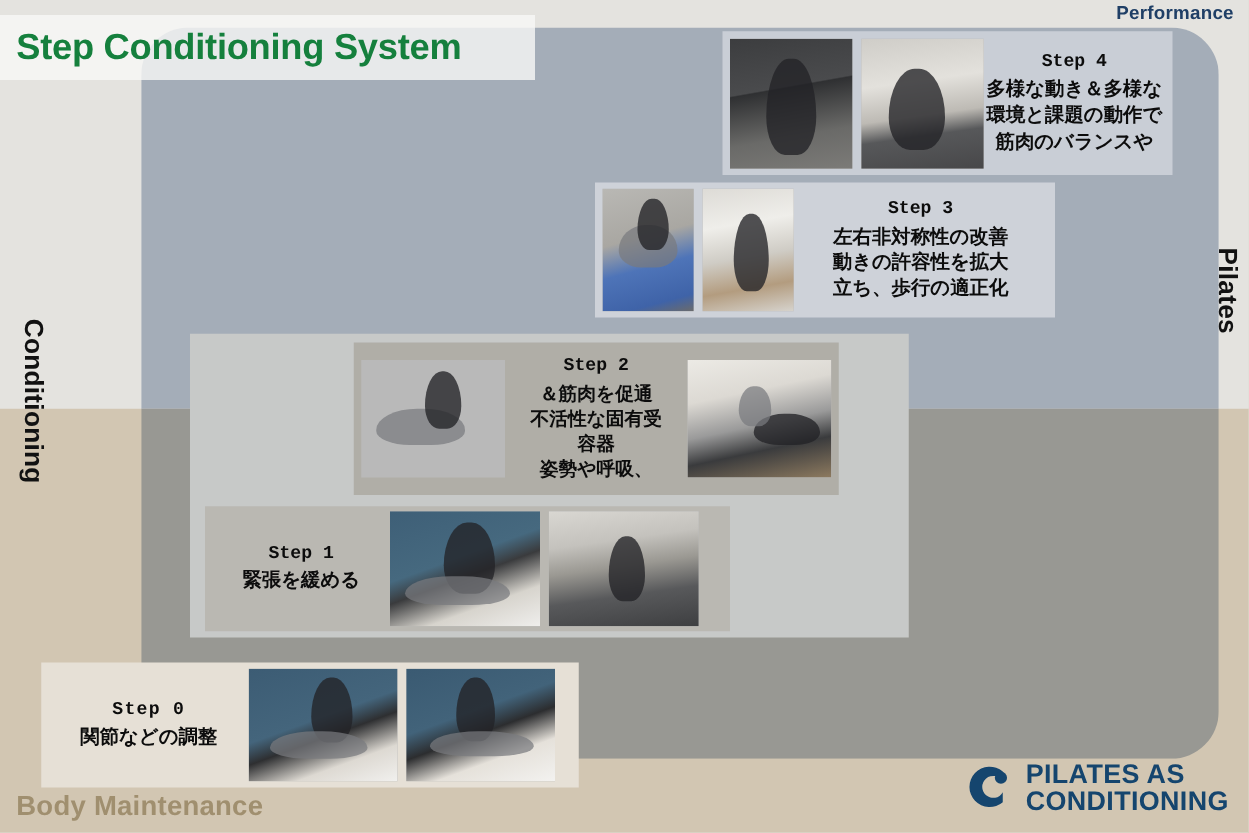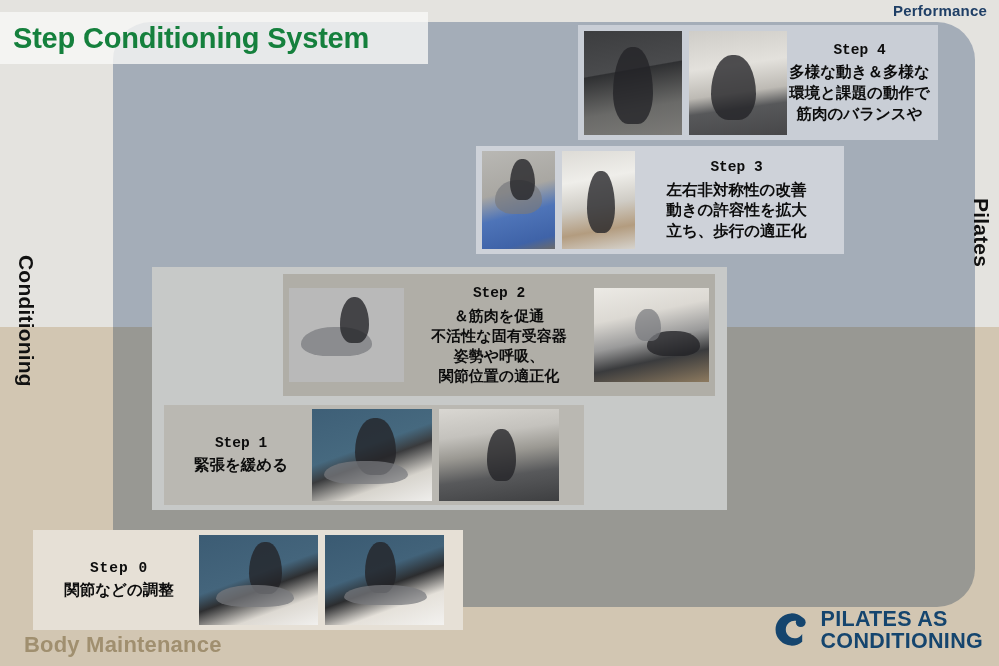--- a/index.html
+++ b/index.html
@@ -34,21 +34,21 @@
     font-weight: bold;
     letter-spacing: .2px;
     white-space: nowrap;
   }
   #label-performance {
     right: 12px; top: 2px;
     font-size: 15px;
     color: #1f3f66;
   }
   #label-body-maintenance {
-    left: 24px; bottom: 8px;
+    left: 13px; bottom: 8px;
     font-size: 22px;
     color: #a08f6f;
   }
   #label-conditioning {
     left: 14px; top: 255px;
     font-size: 21px;
     color: #111111;
     writing-mode: vertical-rl;
     text-orientation: mixed;
   }
@@ -119,21 +119,21 @@
   
   #group-12 {
     position: absolute;
     left: 152px; top: 267px;
     width: 575px; height: 243px;
     background: #c7c9c8;
   }
 
   
   #card-step2 {
-    left: 283px; top: 274px; width: 432px; height: 122px;
+    left: 283px; top: 274px; width: 388px; height: 122px;
     background: #b0aea7;
     padding: 5px 6px;
     gap: 15px;
   }
   #card-step2 .shot { width: 115px; height: 94px; }
   #card-step2 .txt { flex:1; }
   #card-step2 .desc { font-size: 15px; }
 
   
   #card-step1 {
@@ -260,21 +260,20 @@
         <div class="fig grey" style="left:10%;top:42%;width:62%;height:30%;"></div>
         <div class="fig" style="left:44%;top:10%;width:26%;height:48%;"></div>
       </div>
     </div>
     <div class="txt">
       <span class="step-no">Step 2</span>
       <span class="desc">
         <span>＆筋肉を促通</span>
         <span>不活性な固有受容器</span>
         <span>姿勢や呼吸、</span>
-        <span>関節位置の適正化</span>
       </span>
     </div>
     <div class="shots">
       <div class="shot">
         <div class="layer p-reformer-b"></div>
         <div class="fig" style="left:46%;top:46%;width:46%;height:26%;"></div>
         <div class="fig grey" style="left:36%;top:22%;width:22%;height:34%;"></div>
       </div>
     </div>
   </div>

